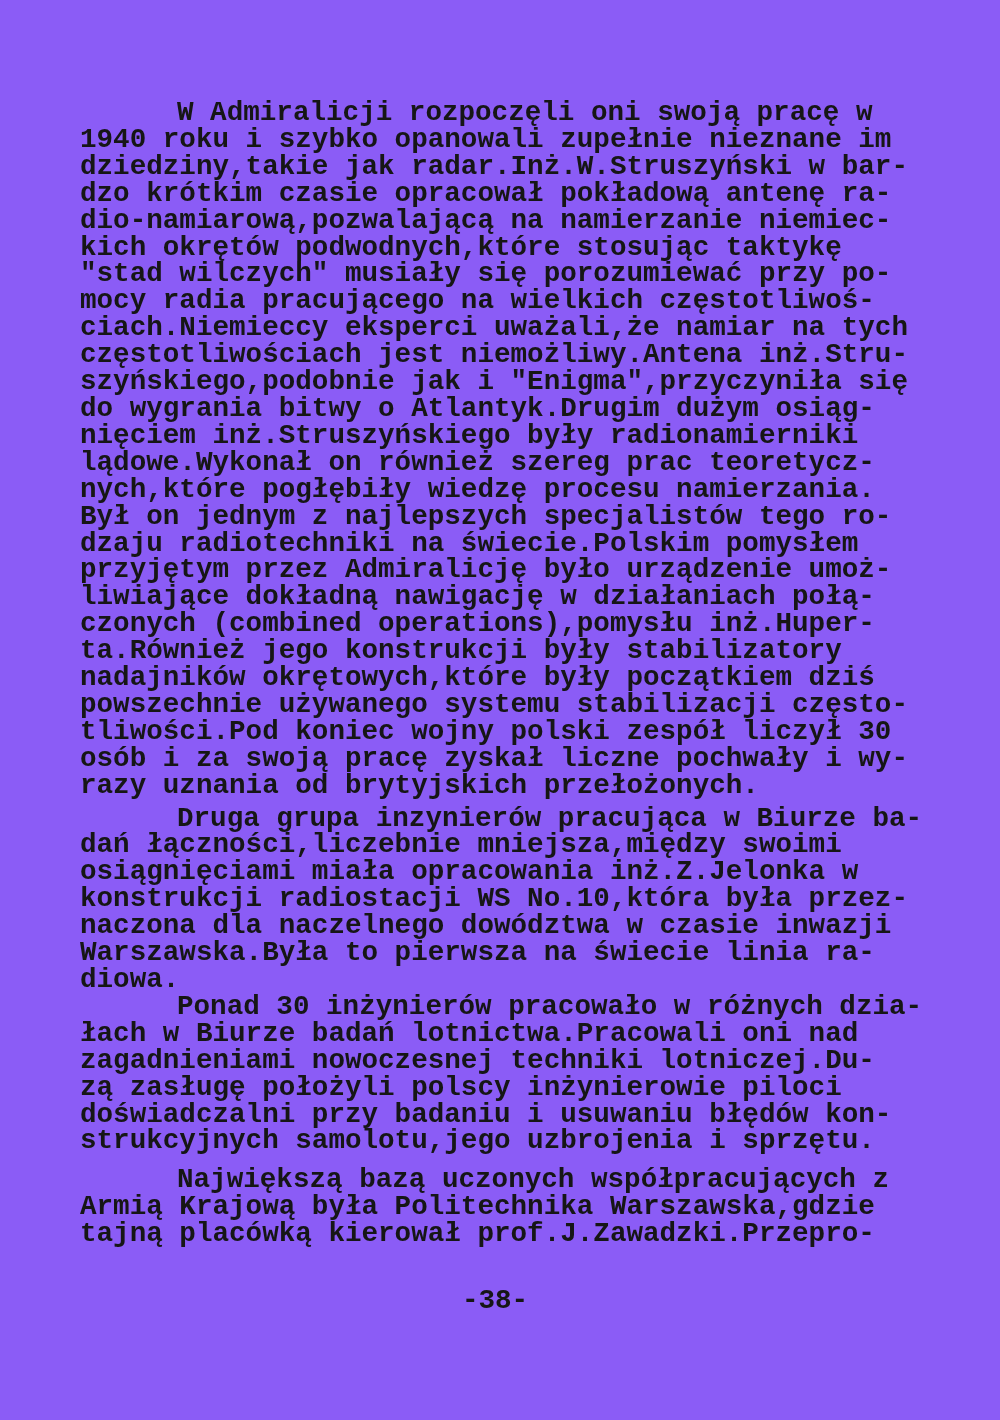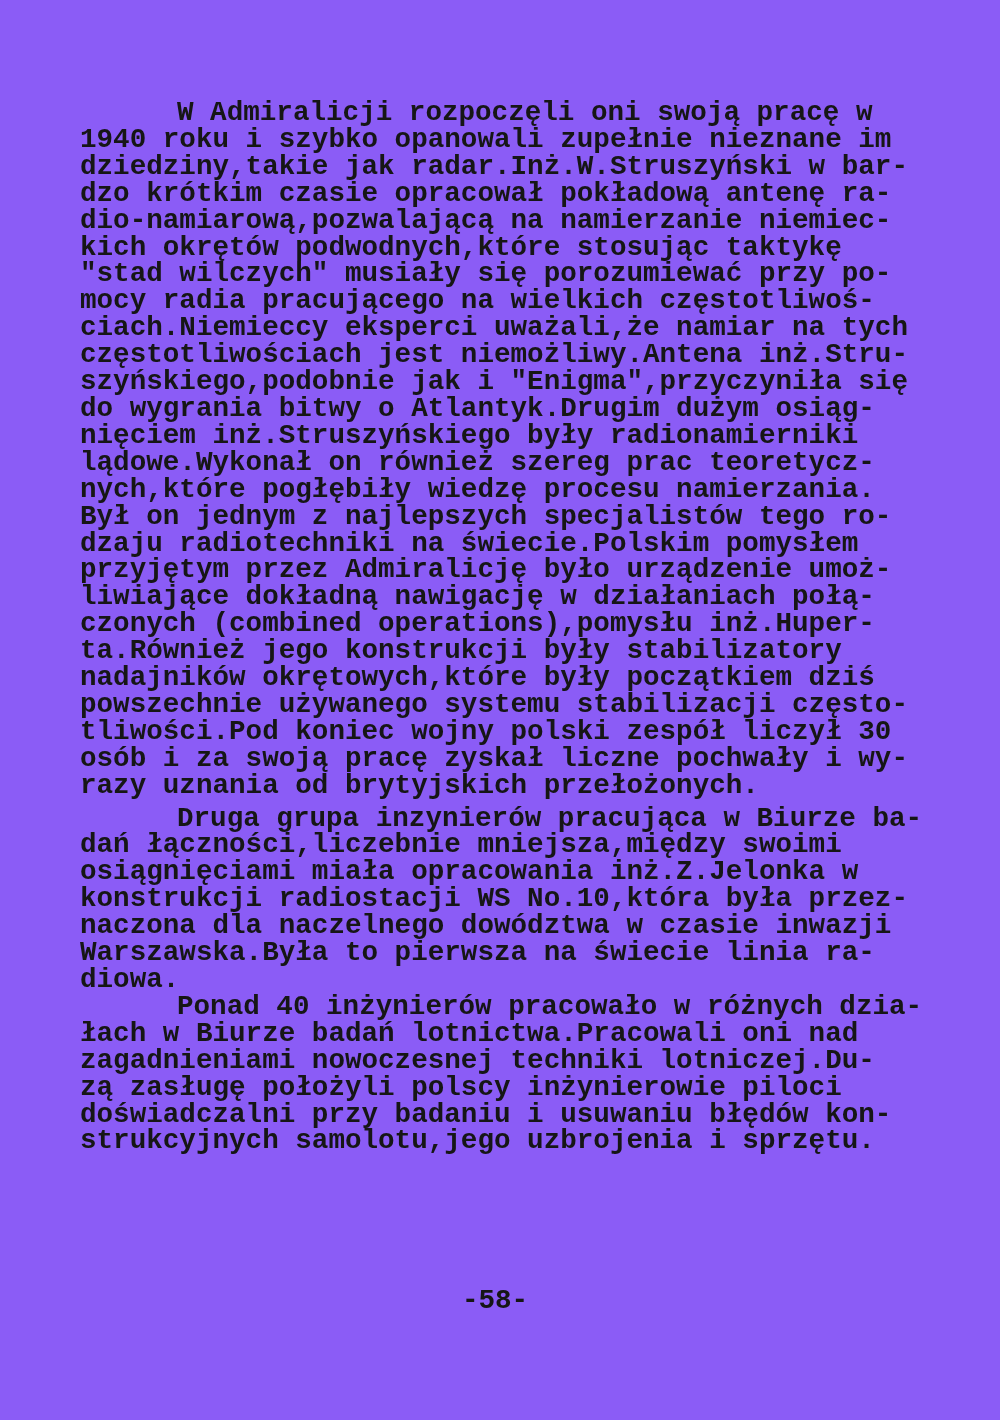--- a/index.html
+++ b/index.html
@@ -78,21 +78,24 @@
 tliwości.Pod koniec wojny polski zespół liczył 30
 osób i za swoją pracę zyskał liczne pochwały i wy-
 razy uznania od brytyjskich przełożonych.</p>
     <p class="para gap-before-2">Druga grupa inzynierów pracująca w Biurze ba-
 dań łączności,liczebnie mniejsza,między swoimi
 osiągnięciami miała opracowania inż.Z.Jelonka w
 konstrukcji radiostacji WS No.10,która była przez-
 naczona dla naczelnego dowództwa w czasie inwazji
 Warszawska.Była to pierwsza na świecie linia ra-
 diowa.</p>
-    <p class="para">Ponad 40 inżynierów pracowało w różnych dzia-
+    <p class="para">Ponad 30 inżynierów pracowało w różnych dzia-
 łach w Biurze badań lotnictwa.Pracowali oni nad
 zagadnieniami nowoczesnej techniki lotniczej.Du-
 zą zasługę położyli polscy inżynierowie piloci
 doświadczalni przy badaniu i usuwaniu błędów kon-
 strukcyjnych samolotu,jego uzbrojenia i sprzętu.</p>
+    <p class="para gap-before-4">Największą bazą uczonych współpracujących z
+Armią Krajową była Politechnika Warszawska,gdzie
+tajną placówką kierował prof.J.Zawadzki.Przepro-</p>
   </div>
-  <div class="page-number">-58-</div>
+  <div class="page-number">-38-</div>
 </div>
 
 </body></html>

